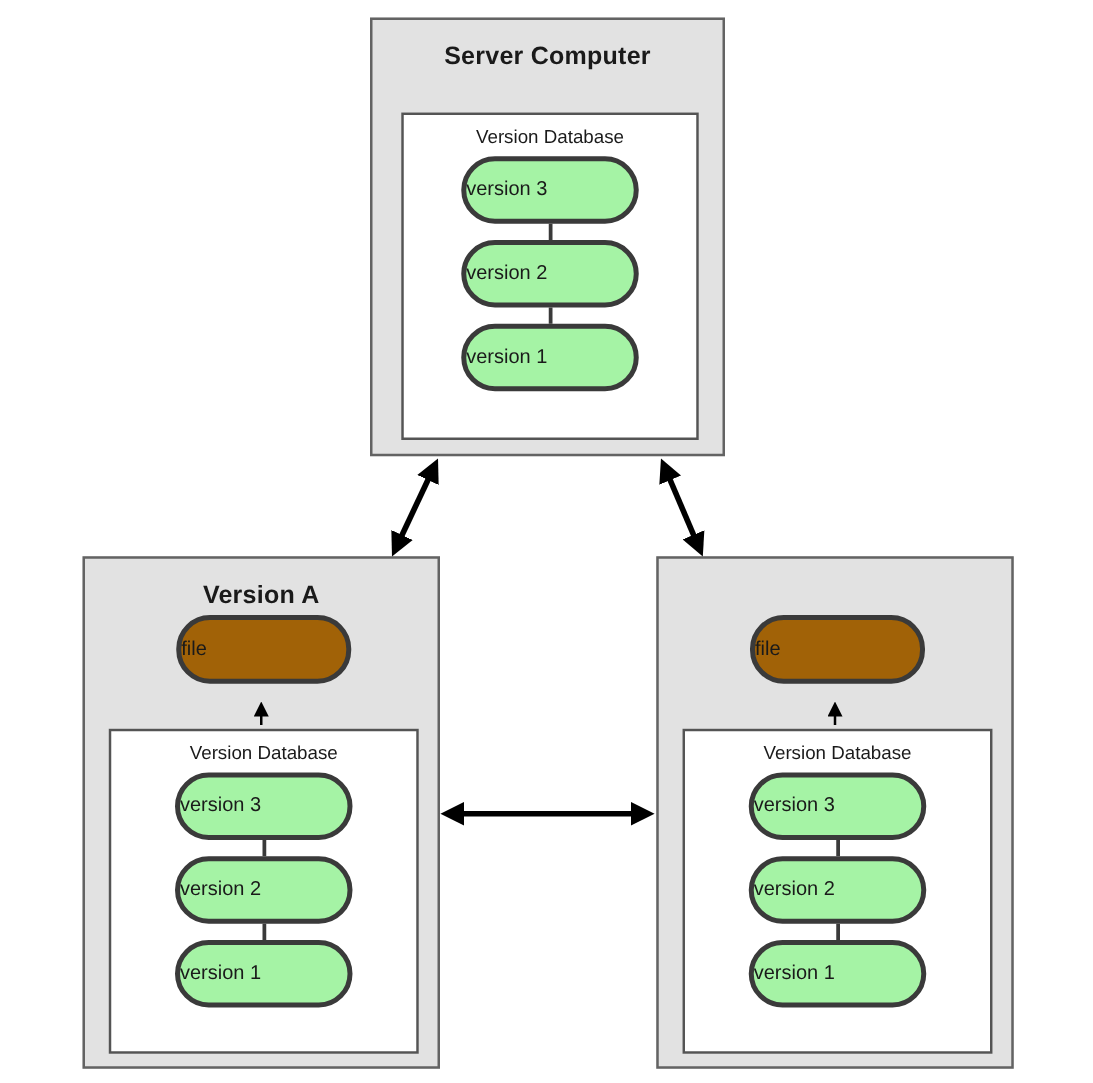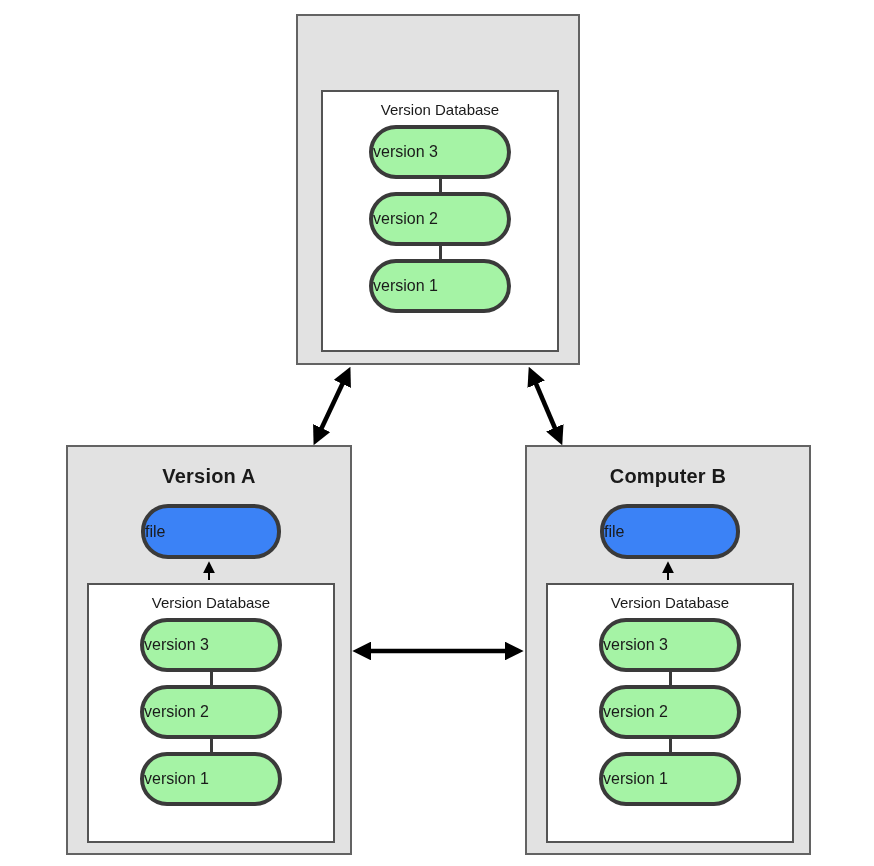--- a/index.html
+++ b/index.html
@@ -64,38 +64,39 @@
     border-radius: 27px;
     display: flex;
     align-items: center;
     font-size: 16px;
     flex: 0 0 auto;
   }
   .pill-version { background: #a5f3a5; }
   .pill-file {
     position: absolute;
     left: 73px;
-    top: 57px;
+    top: 45px;
     width: 140px;
     height: 55px;
-    background: #3b82f6;
+    background: #a16207;
   }
   .pill-connector {
     width: 3px;
     height: 13px;
     background: #3a3a3a;
     flex: 0 0 auto;
   }
 </style>
 </head>
 <body>
 
 <div class="canvas">
 
   <div class="machine-box box-server">
+    <div class="box-title">Server Computer</div>
     <div class="db-box db-server">
       <div class="db-label">Version Database</div>
       <div class="pill pill-version">
         <span>version 3</span>
       </div>
       <div class="pill-connector"></div>
       <div class="pill pill-version">
         <span>version 2</span>
       </div>
       <div class="pill-connector"></div>
@@ -120,21 +121,20 @@
         <span>version 2</span>
       </div>
       <div class="pill-connector"></div>
       <div class="pill pill-version">
         <span>version 1</span>
       </div>
     </div>
   </div>
 
   <div class="machine-box box-comp-b">
-    <div class="box-title">Computer B</div>
     <div class="pill pill-file">
       <span>file</span>
     </div>
     <div class="db-box db-comp">
       <div class="db-label">Version Database</div>
       <div class="pill pill-version">
         <span>version 3</span>
       </div>
       <div class="pill-connector"></div>
       <div class="pill pill-version">

